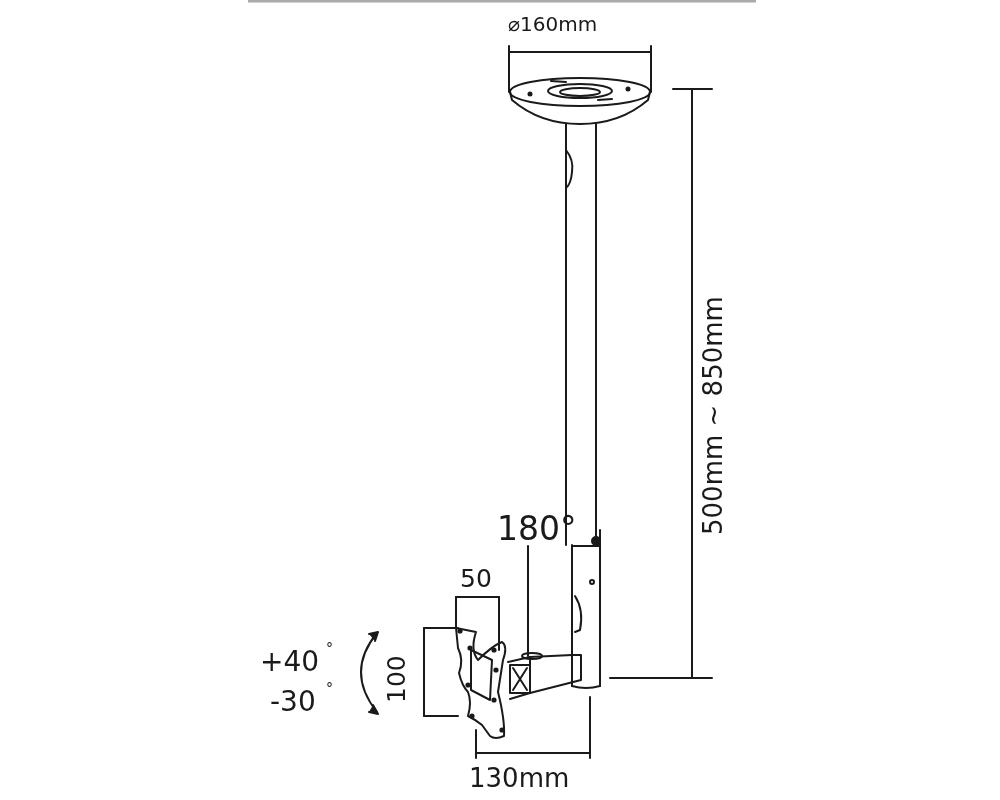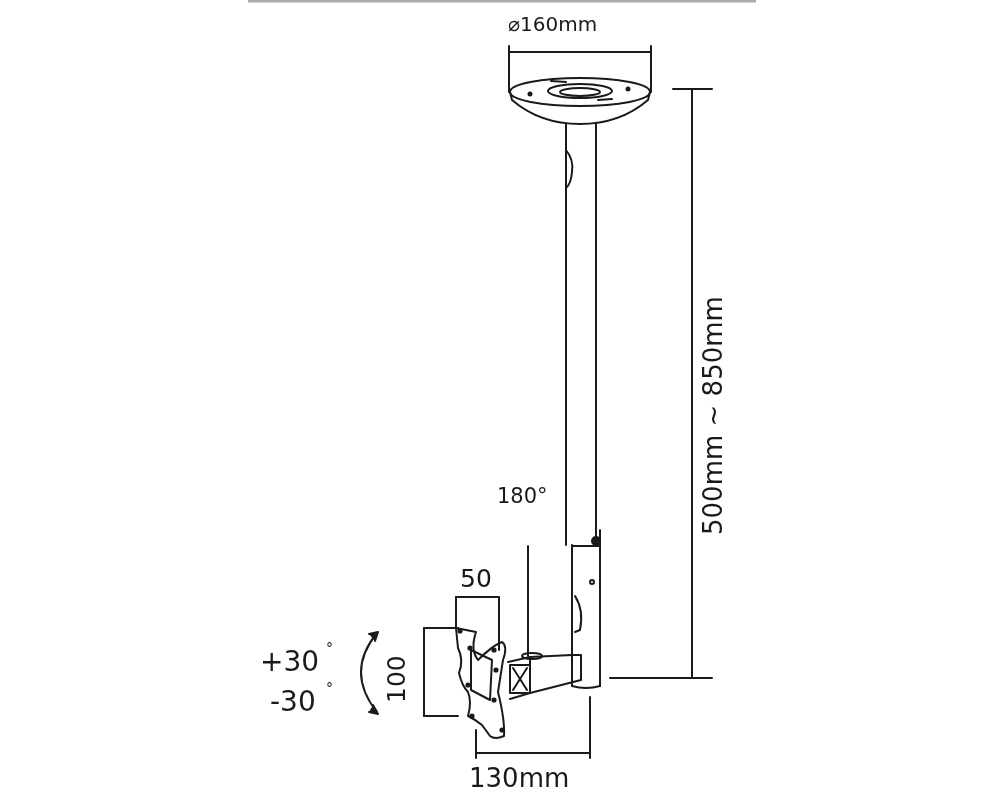--- a/index.html
+++ b/index.html
@@ -1,21 +1,21 @@
 <!DOCTYPE html>
 <html><head>
 <meta charset="utf-8">
 <style>
   html, body { margin: 0; padding: 0; background: #ffffff; }
   body { width: 1000px; height: 800px; position: relative; overflow: hidden; font-family: "DejaVu Sans", "Liberation Sans", sans-serif; }
   #diagram { position: absolute; left: 0; top: 0; width: 1000px; height: 800px; }
   .lbl { position: absolute; color: #1a1a1a; font-family: "DejaVu Sans", sans-serif; white-space: nowrap; line-height: 1; }
   .lbl-diameter { left: 508px; top: 14px; font-size: 20px; }
   .lbl-height { left: 700px; top: 535px; font-size: 26px; transform-origin: 0 0; transform: rotate(-90deg); }
-  .lbl-swivel { left: 497px; top: 486px; font-size: 21px; }
+  .lbl-swivel { left: 497px; top: 512px; font-size: 33px; }
   .lbl-vesa-w { left: 460px; top: 566px; font-size: 25px; text-align: right; }
   .lbl-vesa-h { left: 384px; top: 703px; font-size: 25px; transform-origin: 0 0; transform: rotate(-90deg); }
   .lbl-tilt-up { left: 260px; top: 648px; font-size: 28px; }
   .lbl-tilt-down { left: 270px; top: 688px; font-size: 28px; }
   .lbl-reach { left: 469px; top: 765px; font-size: 26px; }
   .deg { position: absolute; font-size: 14px; color: #1a1a1a; }
 </style>
 </head>
 <body>
 
@@ -112,17 +112,17 @@
       <line x1="610" y1="678" x2="712" y2="678"></line>
     </g>
   </g>
 </svg>
 
 <div class="lbl lbl-diameter">⌀160mm</div>
 <div class="lbl lbl-height">500mm ~ 850mm</div>
 <div class="lbl lbl-swivel">180°</div>
 <div class="lbl lbl-vesa-w">50</div>
 <div class="lbl lbl-vesa-h">100</div>
-<div class="lbl lbl-tilt-up">+30</div>
+<div class="lbl lbl-tilt-up">+40</div>
 <div class="deg" style="left:326px; top:640px;">°</div>
 <div class="lbl lbl-tilt-down">-30</div>
 <div class="deg" style="left:326px; top:680px;">°</div>
 <div class="lbl lbl-reach">130mm</div>
 
 </body></html>

